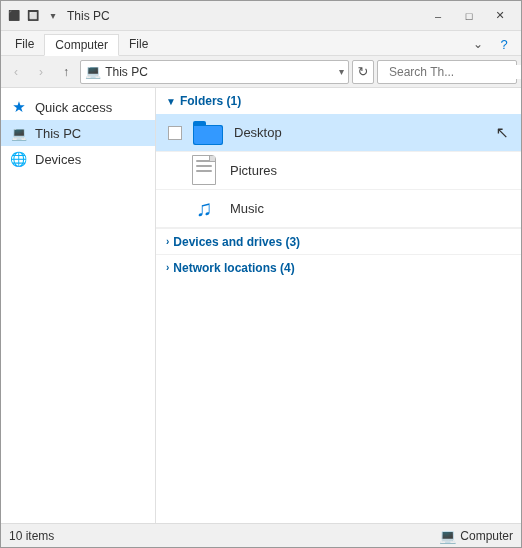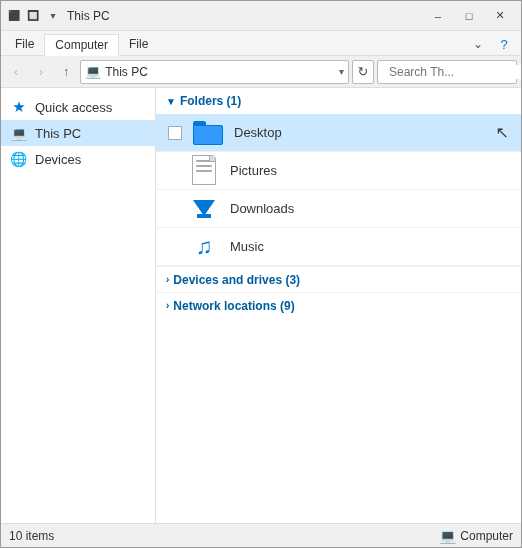--- a/index.html
+++ b/index.html
@@ -588,47 +588,38 @@
             <div class="doc-line"></div>
             <div class="doc-line" style="margin-top:3px;"></div>
             <div class="doc-line" style="margin-top:3px;"></div>
             <div class="doc-corner"></div>
           </div>
         </div>
       </div>
       <span class="item-label">Pictures</span>
     </div>
 
-    <div class="folder-item">
-      <div class="folder-icon-wrap" style="margin-left:20px;">
-        <div class="icon-downloads">
-          <div class="dl-arrow"></div>
-          <div class="dl-line"></div>
-        </div>
-      </div>
-      <span class="item-label">Downloads</span>
-    </div>
 
     <div class="folder-item">
       <div class="folder-icon-wrap" style="margin-left:20px;">
         <span class="icon-music">♫</span>
       </div>
       <span class="item-label">Music</span>
     </div>
 
 
 
     <div class="collapsed-section">
       <span class="chevron-icon">›</span>
       <span>Devices and drives (3)</span>
     </div>
 
     <div class="collapsed-section">
       <span class="chevron-icon">›</span>
-      <span>Network locations (9)</span>
+      <span>Network locations (4)</span>
     </div>
 
   </div>
 </div>
 
 <div class="status-bar">
   <span>10 items</span>
   <div class="status-right">
     <span class="status-pc-icon">💻</span>
     <span>Computer</span>

